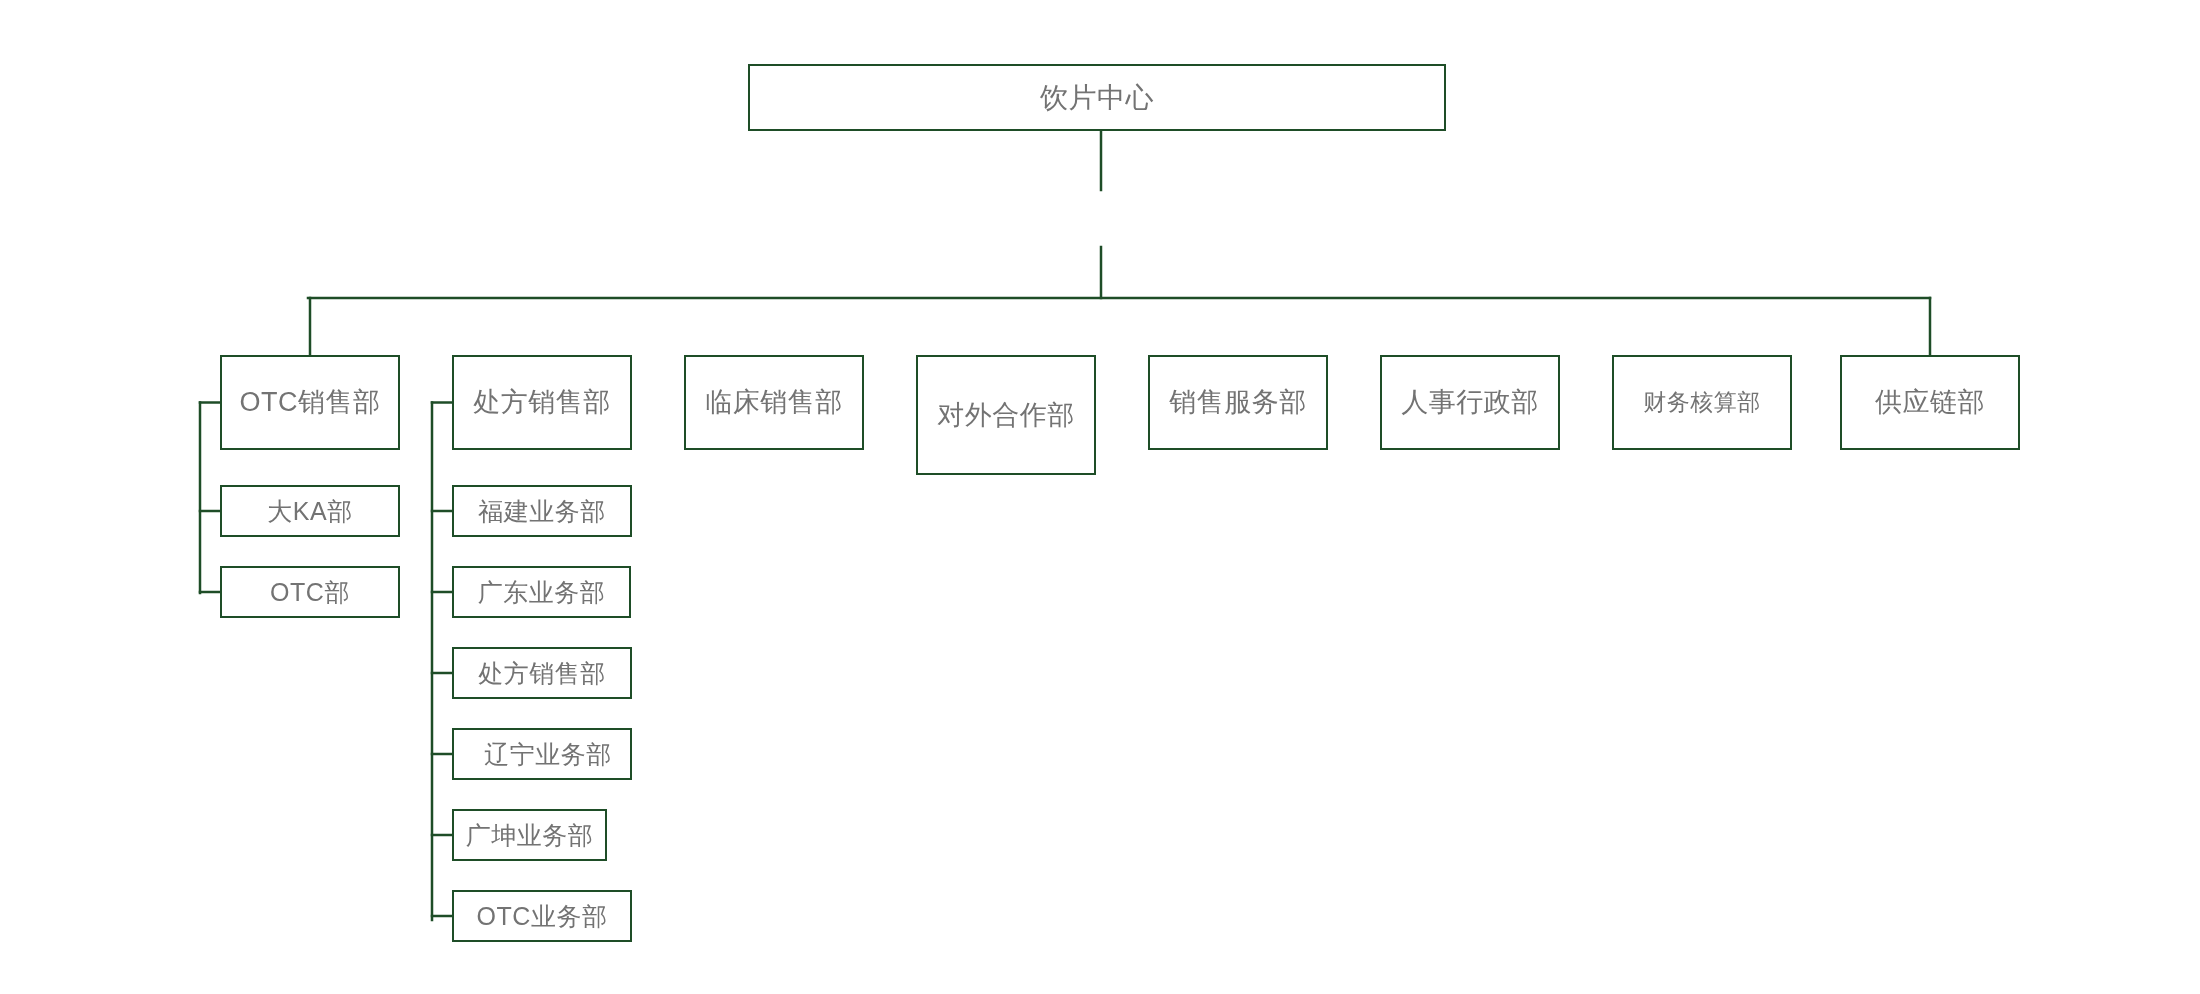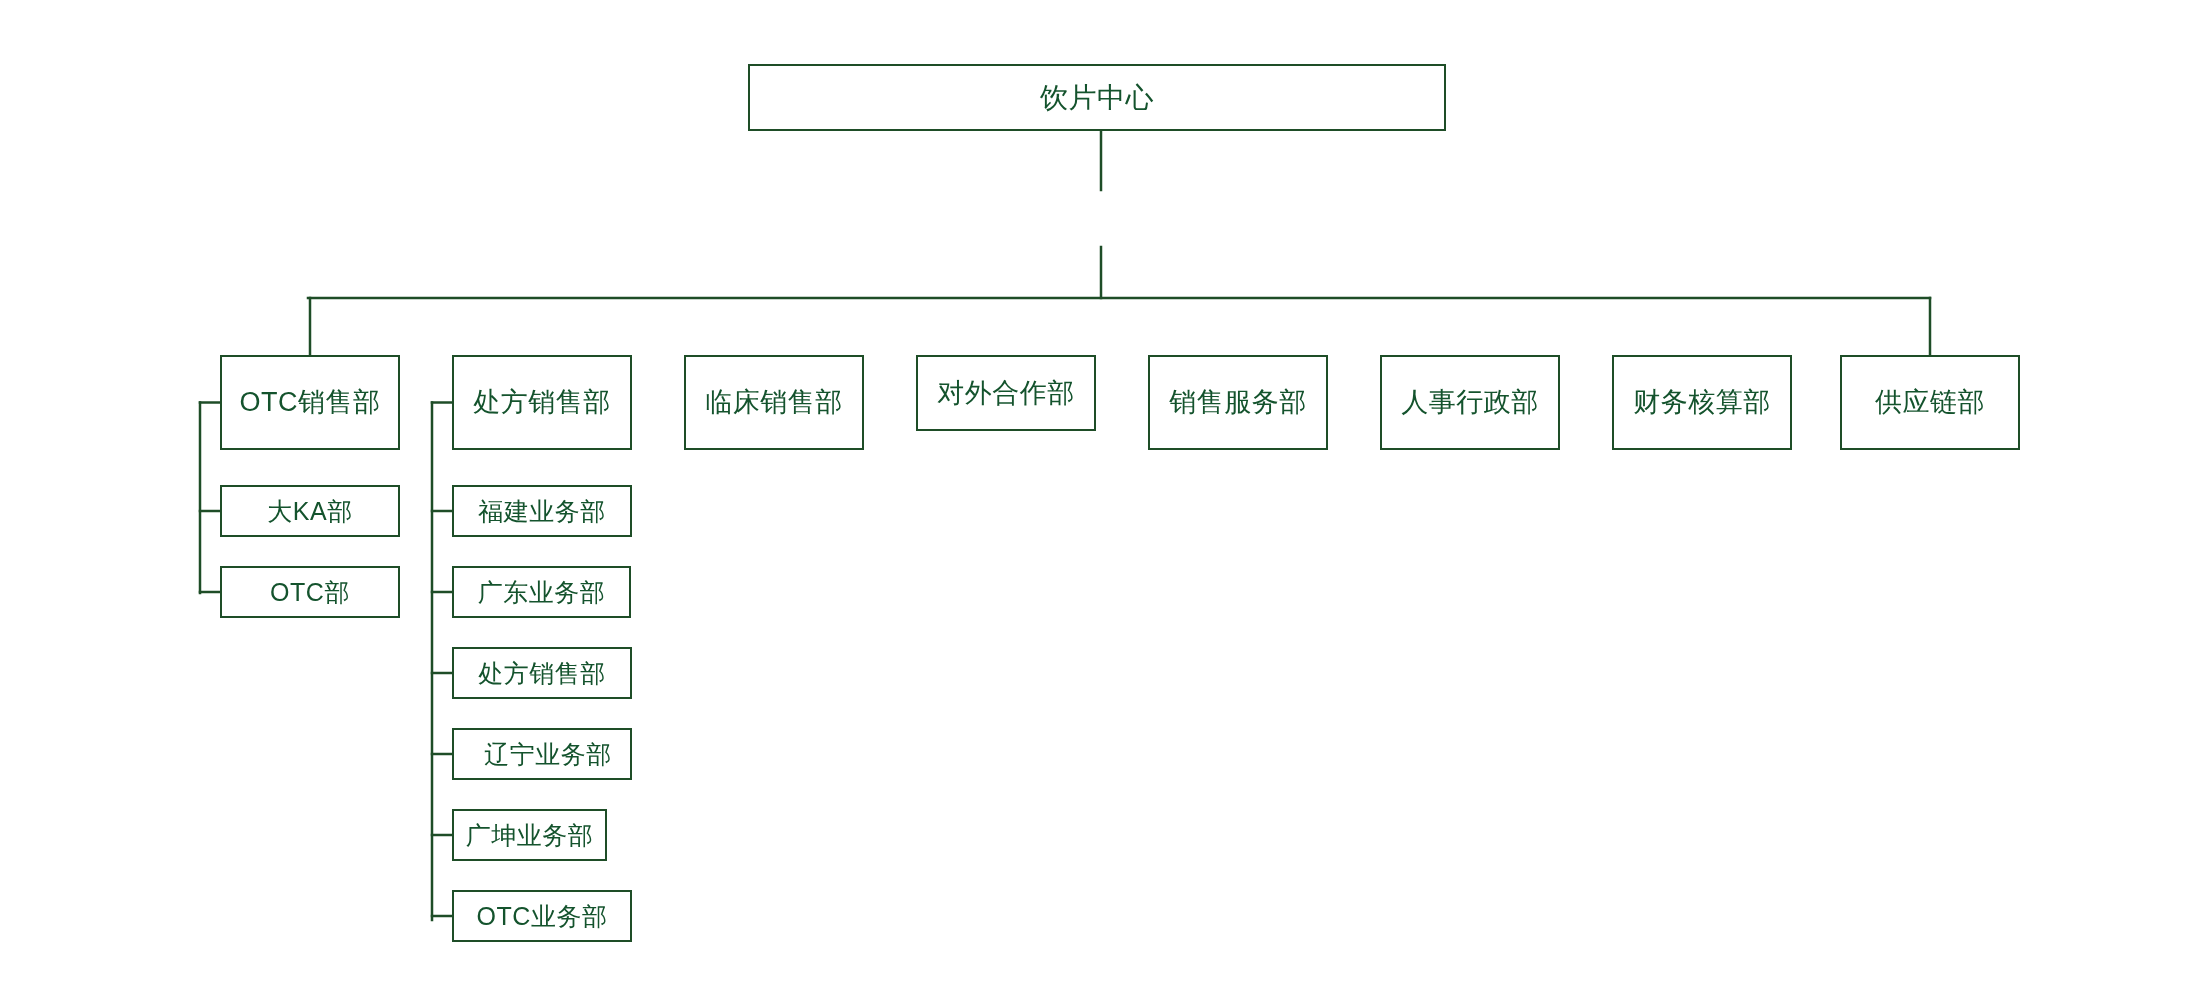--- a/index.html
+++ b/index.html
@@ -27,21 +27,21 @@
     pointer-events: none;
   }
   .node {
     position: absolute;
     box-sizing: border-box;
     background: #ffffff;
     border: 2px solid #1e4d27;
     display: flex;
     align-items: center;
     justify-content: center;
-    color: #14532d;
+    color: #737373;
     font-size: 27px;
     line-height: 1;
     letter-spacing: 0.5px;
     white-space: nowrap;
     cursor: default;
   }
   .node.root {
     font-size: 28px;
   }
 </style>
@@ -72,24 +72,24 @@
       </g>
   </svg>
 
   <div class="node root" style="left: 748px; top: 64px; width: 698px; height: 67px;">饮片中心</div>
 
 
   <div id="departments-layer">
       <div class="node" style="left: 220px; top: 355px; width: 180px; height: 95px; font-size: 27px;">OTC销售部</div>
       <div class="node" style="left: 452px; top: 355px; width: 180px; height: 95px; font-size: 27px;">处方销售部</div>
       <div class="node" style="left: 684px; top: 355px; width: 180px; height: 95px; font-size: 27px;">临床销售部</div>
-      <div class="node" style="left: 916px; top: 355px; width: 180px; height: 76px; font-size: 27px; text-align: center;">对外合作部</div>
+      <div class="node" style="left: 916px; top: 355px; width: 180px; height: 120px; font-size: 27px; text-align: center;">对外合作部</div>
       <div class="node" style="left: 1148px; top: 355px; width: 180px; height: 95px; font-size: 27px;">销售服务部</div>
       <div class="node" style="left: 1380px; top: 355px; width: 180px; height: 95px; font-size: 27px;">人事行政部</div>
-      <div class="node" style="left: 1612px; top: 355px; width: 180px; height: 95px; font-size: 27px;">财务核算部</div>
+      <div class="node" style="left: 1612px; top: 355px; width: 180px; height: 95px; font-size: 23px;">财务核算部</div>
       <div class="node" style="left: 1840px; top: 355px; width: 180px; height: 95px; font-size: 27px;">供应链部</div>
     </div>
 
   <div id="otc-children-layer">
       <div class="node" style="left: 220px; top: 485px; width: 180px; height: 52px; font-size: 25px;">大KA部</div>
       <div class="node" style="left: 220px; top: 566px; width: 180px; height: 52px; font-size: 25px;">OTC部</div>
     </div>
   <div id="rx-children-layer">
       <div class="node" style="left: 452px; top: 485px; width: 180px; height: 52px; font-size: 25px;">福建业务部</div>
       <div class="node" style="left: 452px; top: 566px; width: 179px; height: 52px; font-size: 25px;">广东业务部</div>

